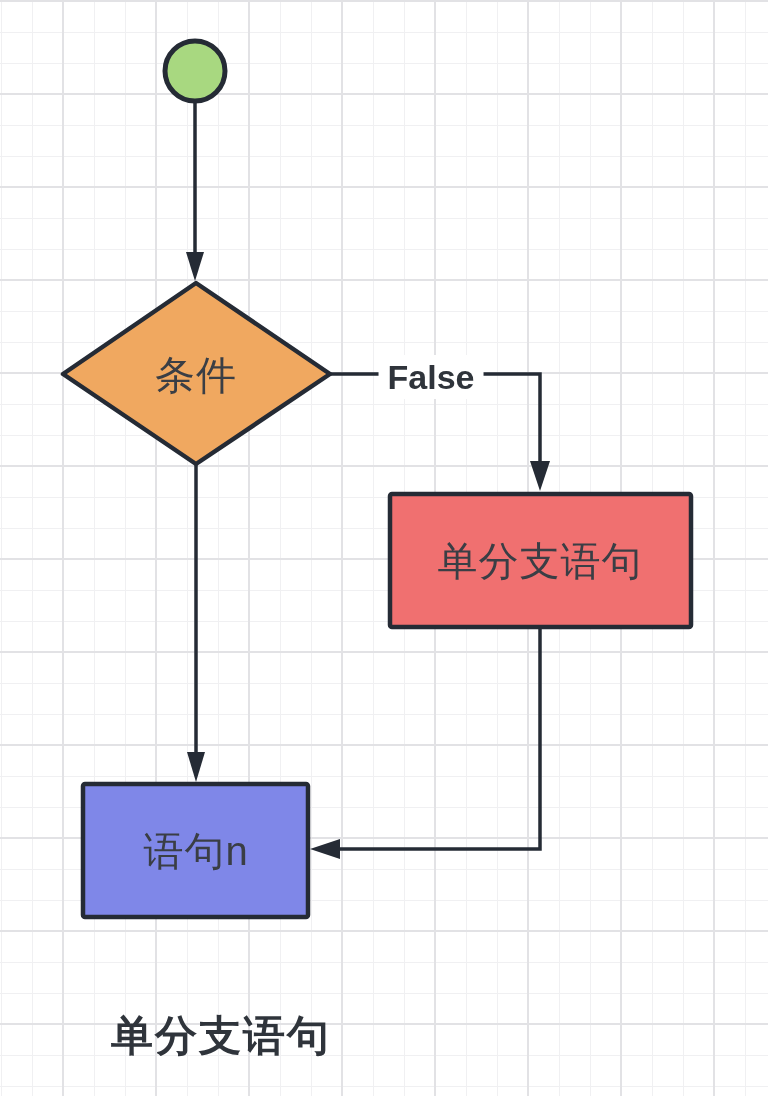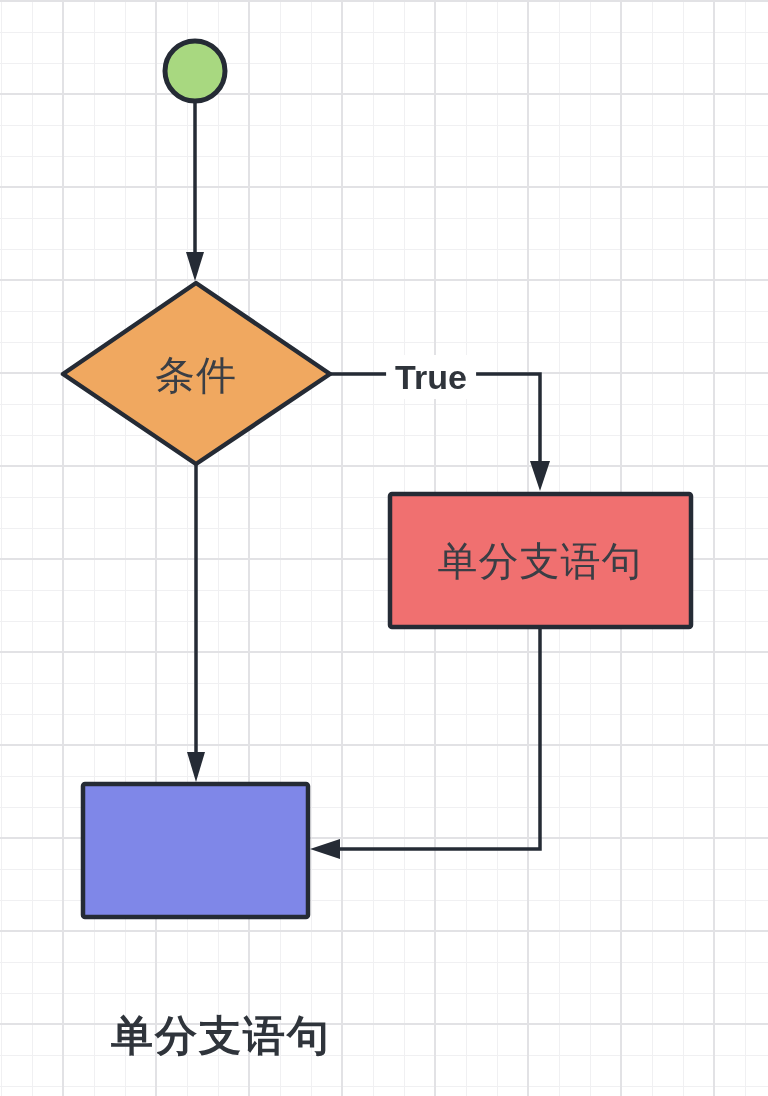--- a/index.html
+++ b/index.html
@@ -89,19 +89,20 @@
 
     <rect x="390" y="494" width="301" height="133" rx="2" stroke="#252b35" stroke-width="4.5" fill="#f07070"></rect>
 
     <rect x="83" y="784" width="225" height="133" rx="2" stroke="#252b35" stroke-width="4.5" fill="#7f87e8"></rect>
   </svg>
 
   <div class="lbl node-label lbl-condition">条件</div>
 
   <div class="lbl node-label lbl-branch">单分支语句</div>
 
+  <div class="lbl node-label lbl-statement">语句n</div>
 
-  <div class="lbl edge-label lbl-true">True</div>
+  <div class="lbl edge-label lbl-true">False</div>
 
 
   <div class="lbl caption lbl-caption">单分支语句</div>
 
 </div>
 
 </body></html>

